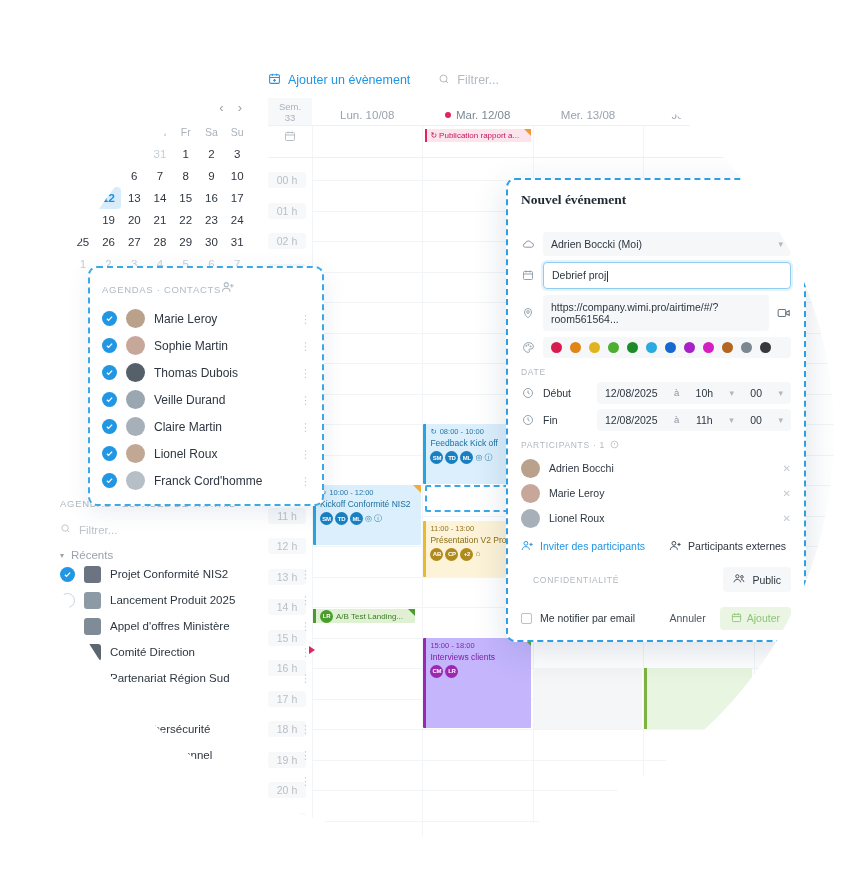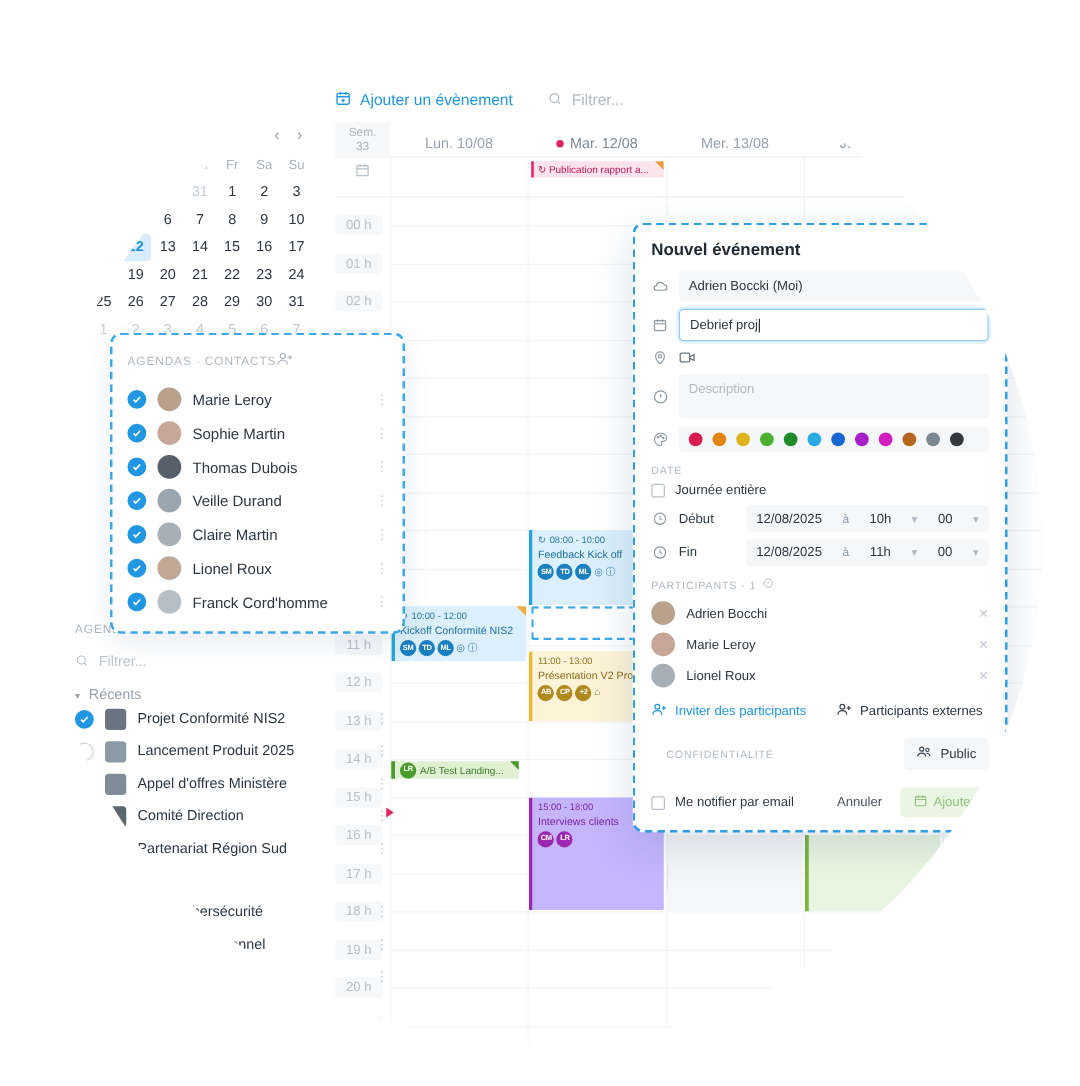--- a/index.html
+++ b/index.html
@@ -133,21 +133,21 @@
   .ws-row { display: flex; align-items: center; gap: 9px; padding: 4.5px 0; }
   .ws-ico { width: 17px; height: 17px; border-radius: 3px; flex: 0 0 auto;
     background: #9aa6b2; }
   .ws-name { font-size: 11.5px; color: #2d3640; flex: 1 1 auto; }
 
   
   .modal { position: absolute; left: 506px; top: 178px; width: 300px;
     background: #fff; border: 2px dashed #2f9fe5; border-radius: 9px;
     box-shadow: 0 10px 34px rgba(30,60,100,.15); padding: 12px 13px 10px; }
   .m-head { display: flex; align-items: center; justify-content: space-between;
-    margin-bottom: 10px; }
+    margin-bottom: 24px; font-family: Liberation Serif, serif; }
   .m-title { font-size: 13.5px; font-weight: bold; color: #1f2933; }
   .m-x { color: #9aa3ad; font-size: 13px; cursor: pointer; }
   .m-row { display: flex; align-items: center; gap: 8px; margin-bottom: 6px; }
   .m-ico { width: 14px; flex: 0 0 14px; color: #8a97a3; display: flex;
     align-items: center; justify-content: center; }
   .m-field { flex: 1 1 auto; background: #f5f7f9; border-radius: 4px;
     padding: 6px 8px; font-size: 10.5px; color: #2d3640; display: flex;
     align-items: center; justify-content: space-between; }
   .m-field.focus { background: #fff; border: 1px solid #8fcdf0;
     box-shadow: 0 0 0 2px rgba(143,205,240,.25); }
@@ -372,21 +372,21 @@
               <div class="hline" style="top: 418.5px;"></div>
               <div class="hline" style="top: 449px;"></div>
               <div class="hline" style="top: 479.5px;"></div>
               <div class="hline" style="top: 510px;"></div>
               <div class="hline" style="top: 540.5px;"></div>
               <div class="hline" style="top: 571px;"></div>
               <div class="hline" style="top: 601.5px;"></div>
               <div class="hline" style="top: 632px;"></div>
               <div class="hline" style="top: 662.5px;"></div>
               <div class="hline" style="top: 693px;"></div>
-              <div class="ev ev-blue" style="left: 0px; top: 327px; width: 108px; height: 44px;">
+              <div class="ev ev-blue" style="left: 0px; top: 327px; width: 108px; height: 60px;">
                 <div class="evt">
                   <span>↻</span>
                   <span>10:00 - 12:00</span>
                 </div>
                 <div class="evn">Kickoff Conformité NIS2</div>
                 <div class="avs">
                   <span class="av" style="background: rgb(26, 127, 193); border-radius: 50%;">SM</span>
                   <span class="av" style="background: rgb(26, 127, 193); border-radius: 50%;">TD</span>
                   <span class="av" style="background: rgb(26, 127, 193); border-radius: 50%;">ML</span>
                   <span style="font-size: 8px; opacity: 0.85;">◎</span>
@@ -796,39 +796,31 @@
         </div>
       </div>
 
       <div class="m-row">
         <span class="m-ico">
           <svg width="12" height="12" viewBox="0 0 24 24" fill="none" stroke="#8a97a3" stroke-width="1.8">
             <path d="M12 22s7-6.3 7-12a7 7 0 1 0-14 0c0 5.7 7 12 7 12z"></path>
                 <circle cx="12" cy="10" r="2.6"></circle>
           </svg>
         </span>
+        <div class="m-field">
+          <span>https://company.wimi.pro/airtime/#/?room561564...</span>
+        </div>
         <span class="m-ico">
           <svg width="14" height="14" viewBox="0 0 24 24" fill="none" stroke="#6b7780" stroke-width="1.8">
             <rect x="2" y="6" width="13" height="12" rx="2"></rect>
                 <path d="M15 11l6-3v8l-6-3z"></path>
           </svg>
         </span>
       </div>
 
-      <div class="m-row">
-        <span class="m-ico">
-          <svg width="13" height="13" viewBox="0 0 24 24" fill="none" stroke="#8a97a3" stroke-width="1.8">
-            <circle cx="12" cy="12" r="9"></circle>
-                <path d="M12 8v5M12 16h.01"></path>
-          </svg>
-        </span>
-        <div class="m-field desc">
-          <span>Description</span>
-        </div>
-      </div>
 
       <div class="m-row">
         <span class="m-ico">
           <svg width="13" height="13" viewBox="0 0 24 24" fill="none" stroke="#8a97a3" stroke-width="1.7">
             <path d="M12 3a9 9 0 1 0 0 18c1.2 0 1.8-.9 1.8-1.8 0-1.4-1-1.8-1-2.8 0-.8.7-1.4 1.6-1.4H16a5 5 0 0 0 5-5c0-4-4-7-9-7z"></path>
             <circle cx="8" cy="9" r="1"></circle>
                 <circle cx="12" cy="7" r="1"></circle>
                 <circle cx="16" cy="10" r="1"></circle>
           </svg>
         </span>
@@ -843,24 +835,20 @@
               <span class="sw" style="background: rgb(169, 31, 201);"></span>
               <span class="sw" style="background: rgb(211, 31, 194);"></span>
               <span class="sw" style="background: rgb(181, 101, 29);"></span>
               <span class="sw" style="background: rgb(123, 135, 145);"></span>
               <span class="sw" style="background: rgb(53, 57, 61);"></span>
             </div>
       </div>
 
       <div class="m-sec">DATE</div>
 
-      <div class="m-chkrow">
-        <span class="sqchk"></span>
-        <span>Journée entière</span>
-      </div>
 
       <div class="dt-row">
         <span class="m-ico">
           <svg width="12" height="12" viewBox="0 0 24 24" fill="none" stroke="#8a97a3" stroke-width="1.8">
             <circle cx="12" cy="12" r="9"></circle>
                 <path d="M12 7v5l3 2"></path>
           </svg>
         </span>
         <span class="dt-lab">Début</span>
         <div class="dt-box">

